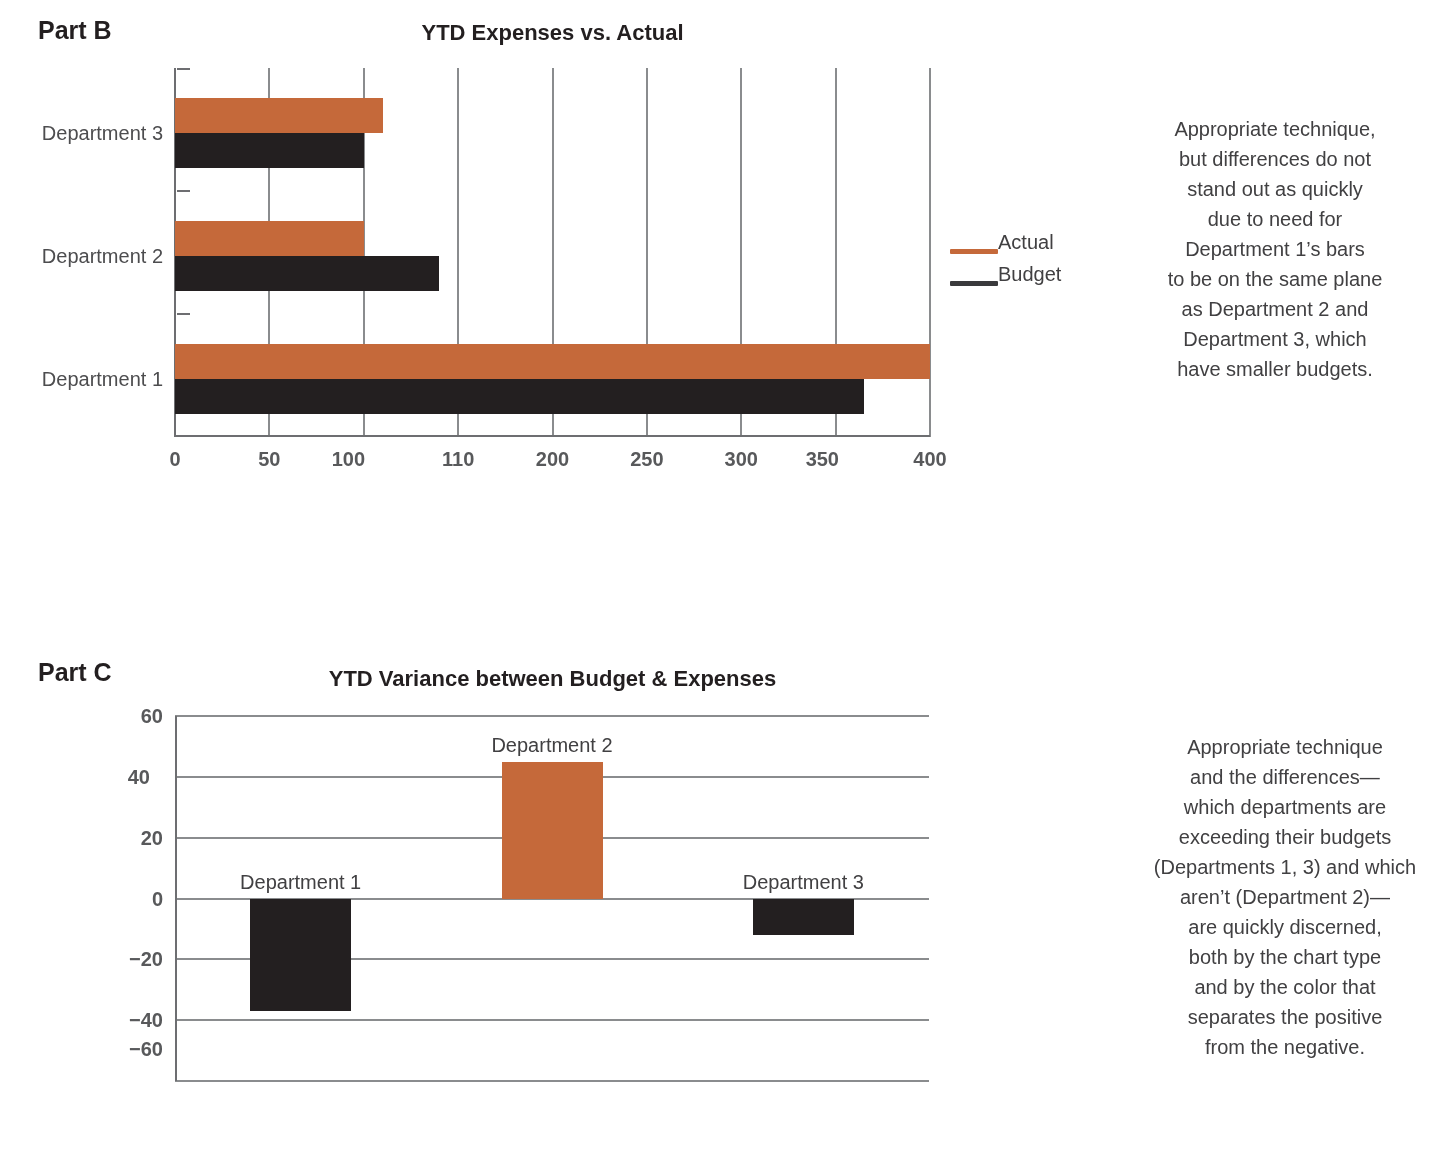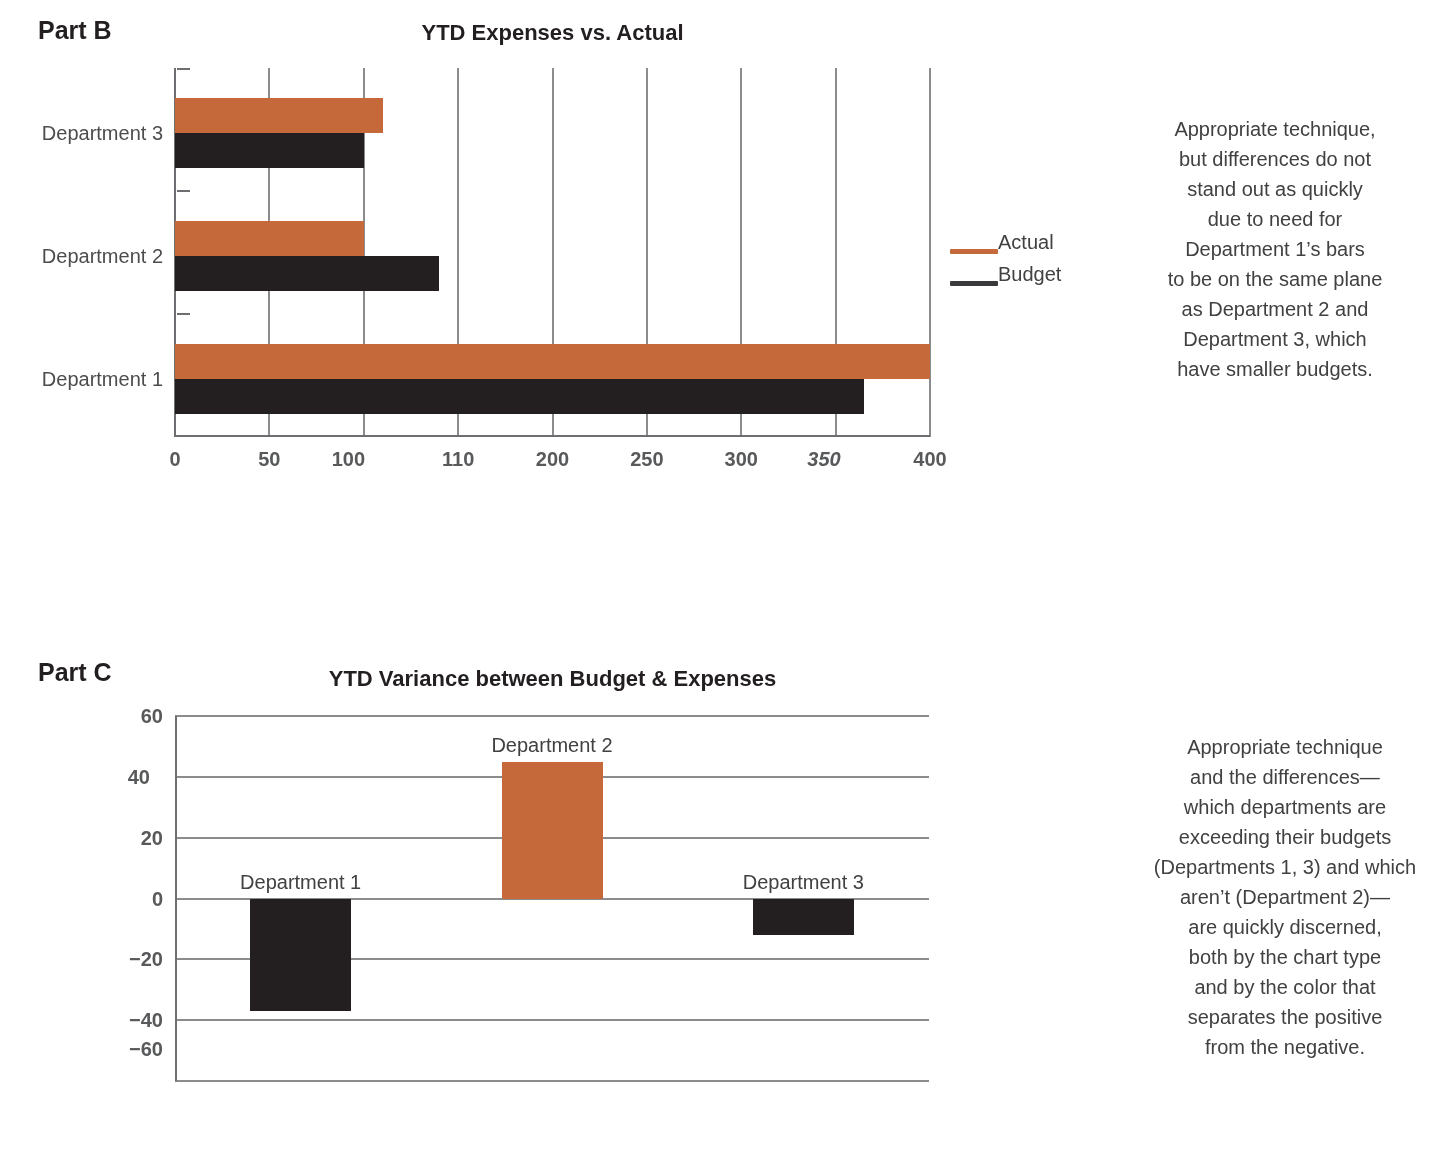--- a/index.html
+++ b/index.html
@@ -55,21 +55,21 @@
     <div class="bar" style="left: 0px; top: 188px; width: 264.25px; height: 35px; background: rgb(35, 31, 32);"></div>
     <div class="bar" style="left: 0px; top: 276px; width: 755px; height: 35px; background: rgb(197, 105, 58);"></div>
     <div class="bar" style="left: 0px; top: 311px; width: 688.938px; height: 35px; background: rgb(35, 31, 32);"></div>
     <div class="ticklabel" style="left: -32px; top: 377px; width: 64px; text-align: center;">0</div>
     <div class="ticklabel" style="left: 62.375px; top: 377px; width: 64px; text-align: center;">50</div>
     <div class="ticklabel" style="left: 156.75px; top: 377px; width: 64px; text-align: left;">100</div>
     <div class="ticklabel" style="left: 251.125px; top: 377px; width: 64px; text-align: center;">110</div>
     <div class="ticklabel" style="left: 345.5px; top: 377px; width: 64px; text-align: center;">200</div>
     <div class="ticklabel" style="left: 439.875px; top: 377px; width: 64px; text-align: center;">250</div>
     <div class="ticklabel" style="left: 534.25px; top: 377px; width: 64px; text-align: center;">300</div>
-    <div class="ticklabel" style="left: 617px; top: 377px; width: 64px; text-align: center; font-style: italic;">350</div>
+    <div class="ticklabel" style="left: 600px; top: 377px; width: 64px; text-align: right;">350</div>
     <div class="ticklabel" style="left: 723px; top: 377px; width: 64px; text-align: center;">400</div>
   </div>
 
 <div id="plotB-ylabels">
     <div class="catlabel" style="left: 0px; top: 119px; width: 163px; text-align: right;">Department 3</div>
     <div class="catlabel" style="left: 0px; top: 242px; width: 163px; text-align: right;">Department 2</div>
     <div class="catlabel" style="left: 0px; top: 365px; width: 163px; text-align: right;">Department 1</div>
   </div>
 
 <div class="legend" style="left:950px;top:226px;">

